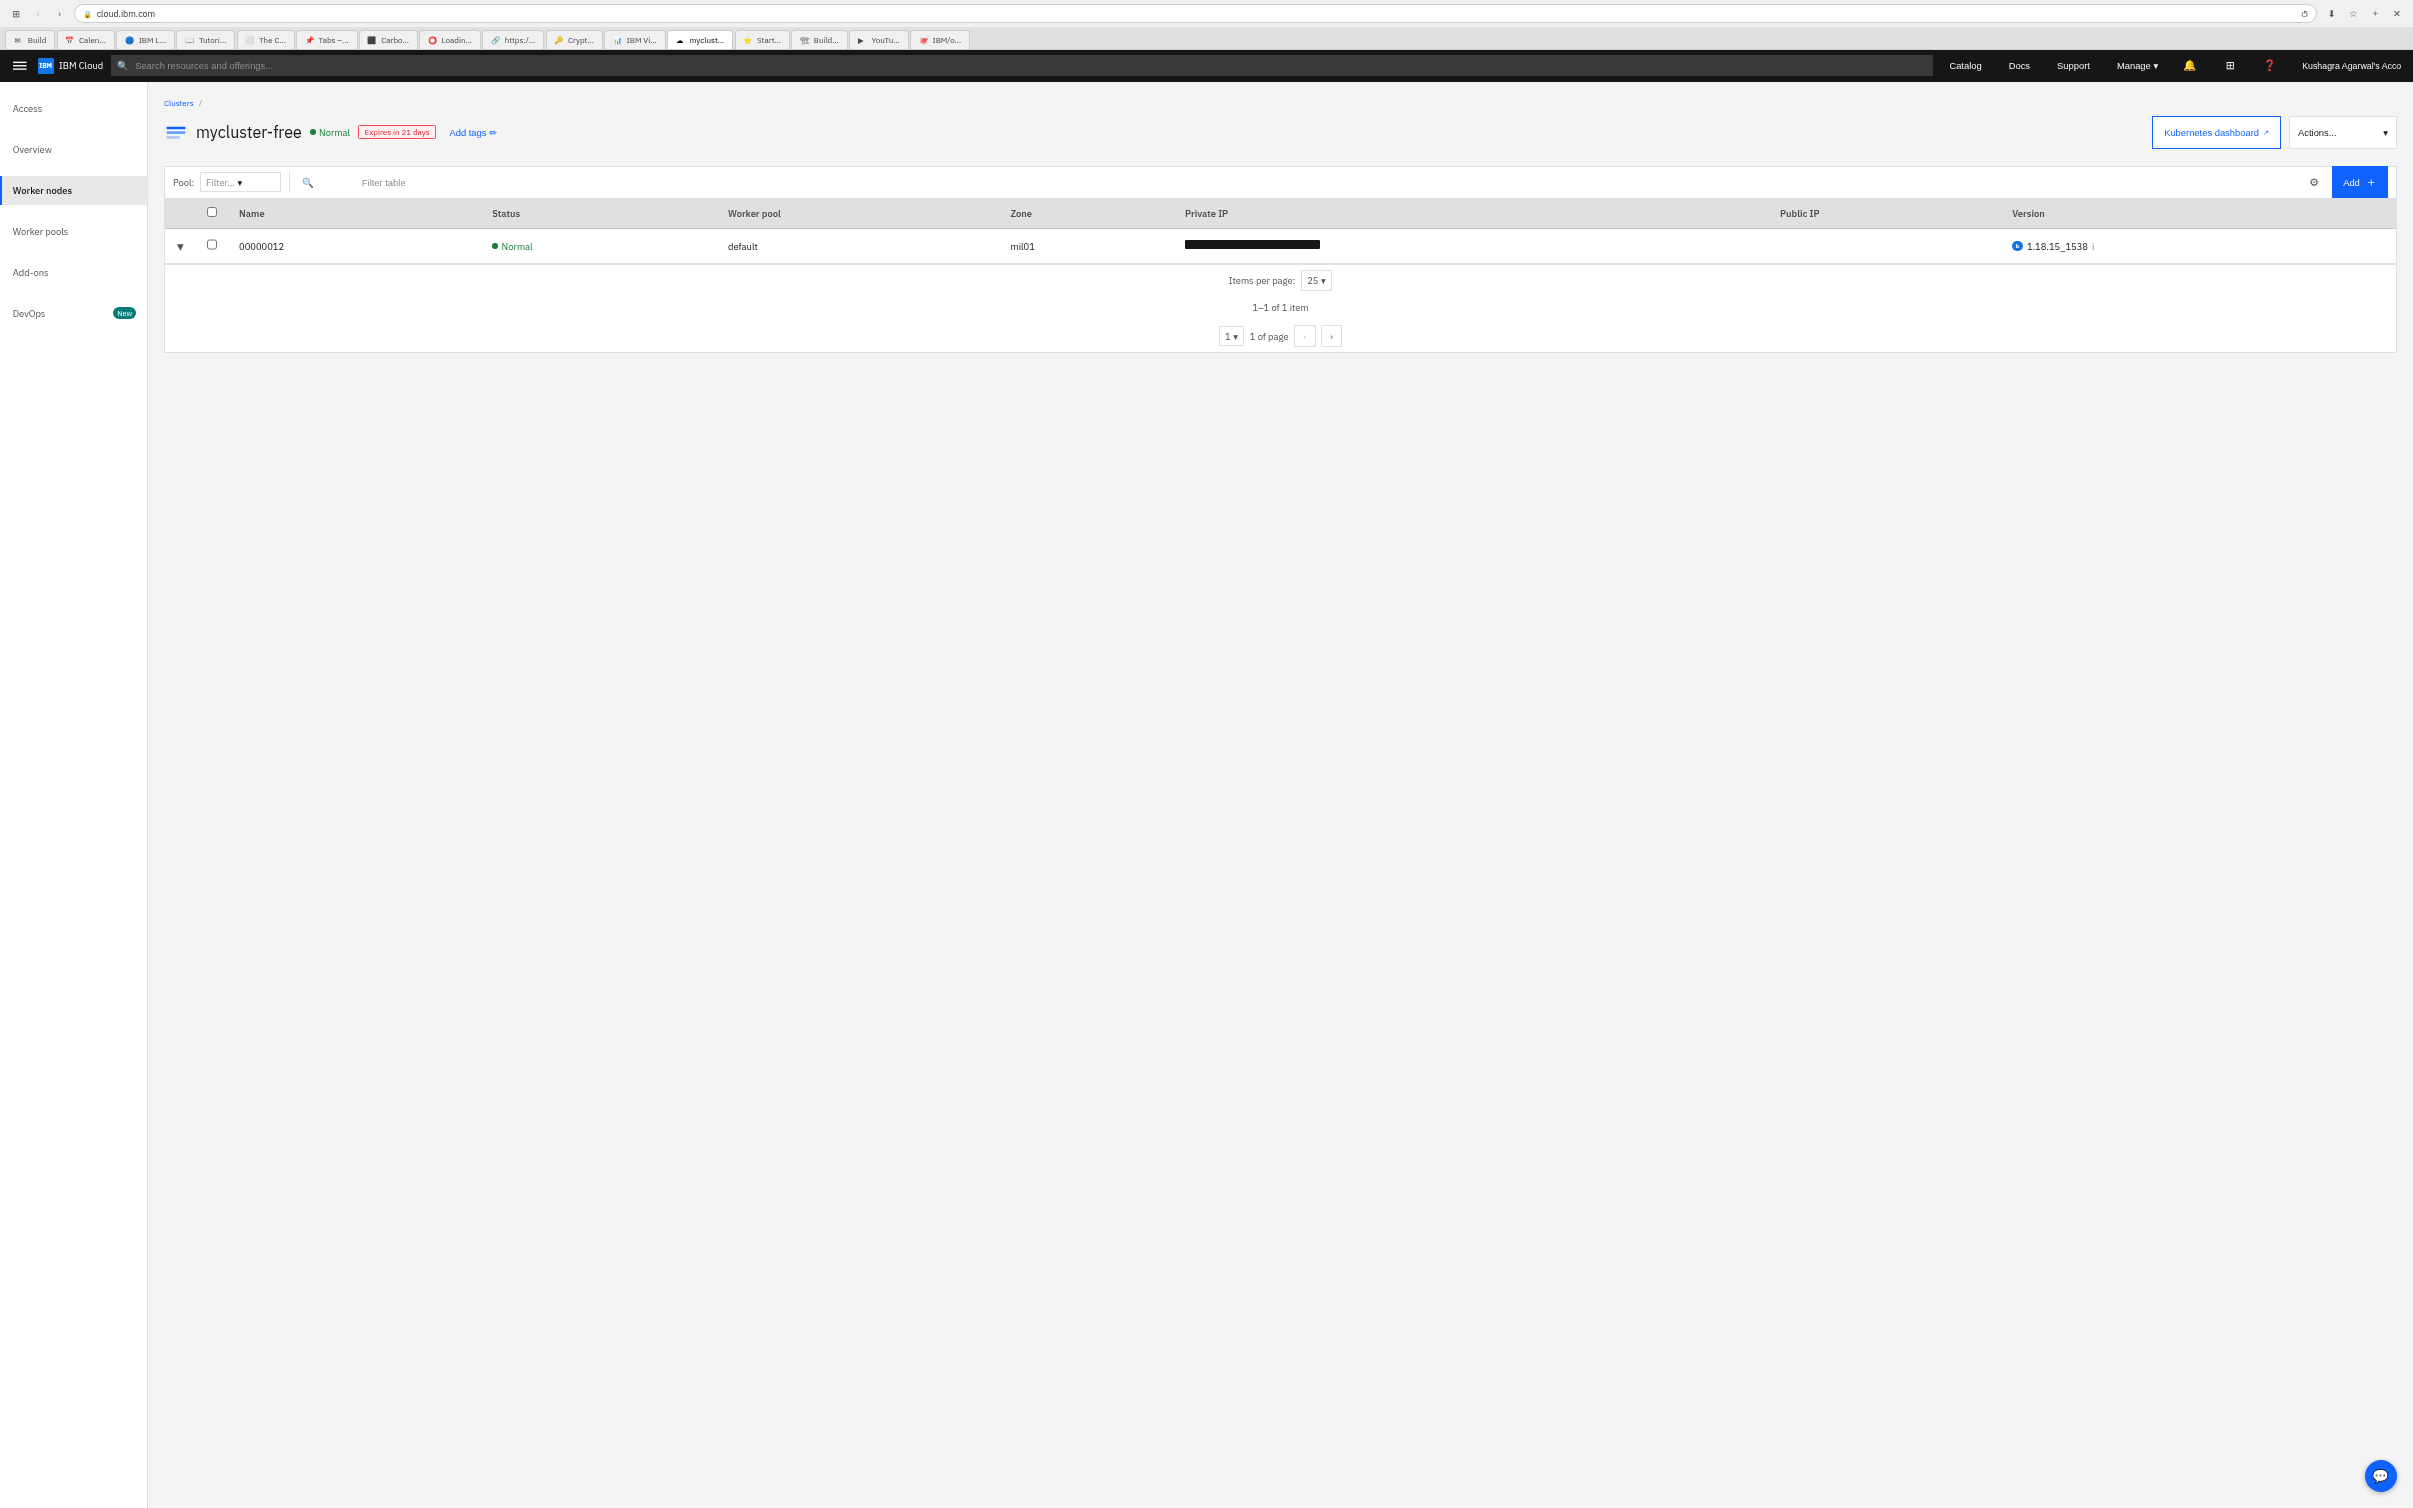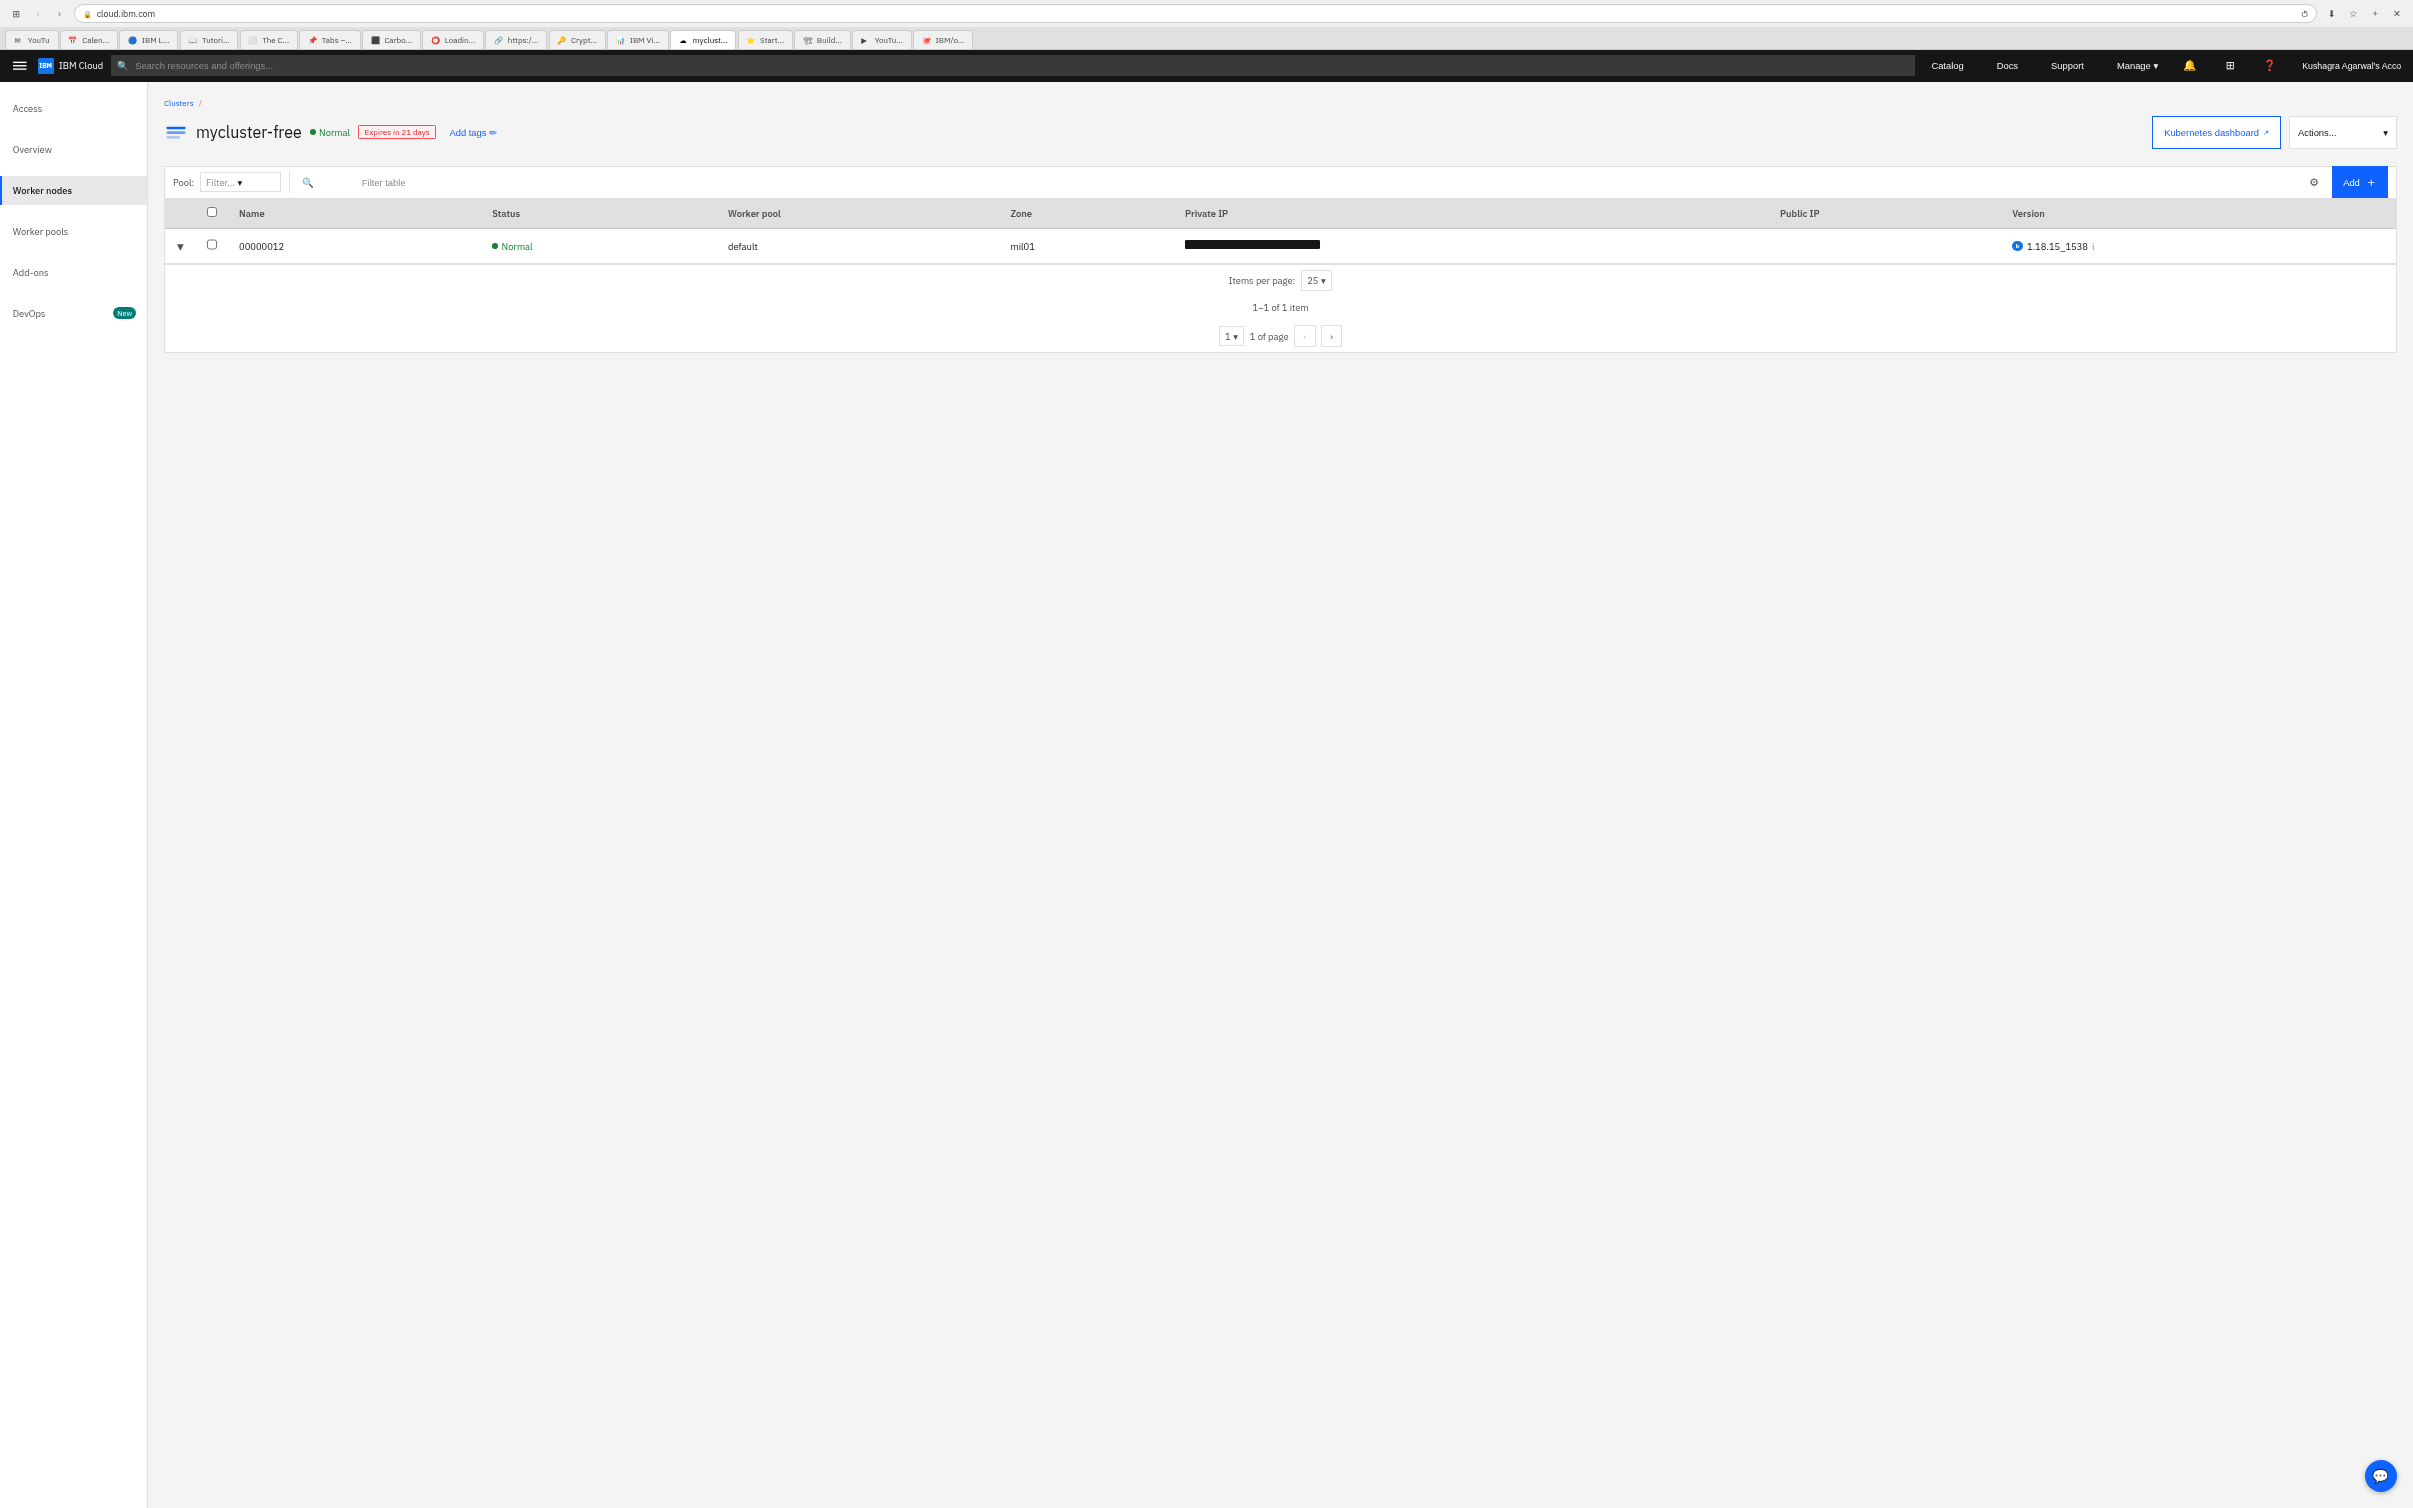--- a/index.html
+++ b/index.html
@@ -155,21 +155,21 @@
     .search-icon-nav {
       position: absolute;
       left: 6.7px;
       color: #8d8d8d;
       font-size: 9.4px;
       z-index: 1;
     }
     .search-bar::placeholder { color: #8d8d8d; }
     .nav-links {
       display: flex;
-      gap: 17px;
+      gap: 11px;
     }
     .nav-link {
       color: #f4f4f4;
       background: none;
       border: none;
       padding: 0 8px;
       height: 32px;
       cursor: pointer;
       font-size: 9.4px;
       display: flex; align-items: center;
@@ -594,21 +594,21 @@
     <div class="browser-right-btns">
       <button class="browser-right-btn">⬇</button>
       <button class="browser-right-btn">☆</button>
       <button class="browser-right-btn">＋</button>
       <button class="browser-right-btn">✕</button>
     </div>
   </div>
   <div class="browser-tabs">
     <div class="browser-tab">
       <span class="tab-favicon">✉</span>
-      <span>YouTu</span>
+      <span>Build</span>
     </div>
     <div class="browser-tab">
       <span class="tab-favicon">📅</span>
       <span>Calen...</span>
     </div>
     <div class="browser-tab">
       <span class="tab-favicon">🔵</span>
       <span>IBM L...</span>
     </div>
     <div class="browser-tab">

